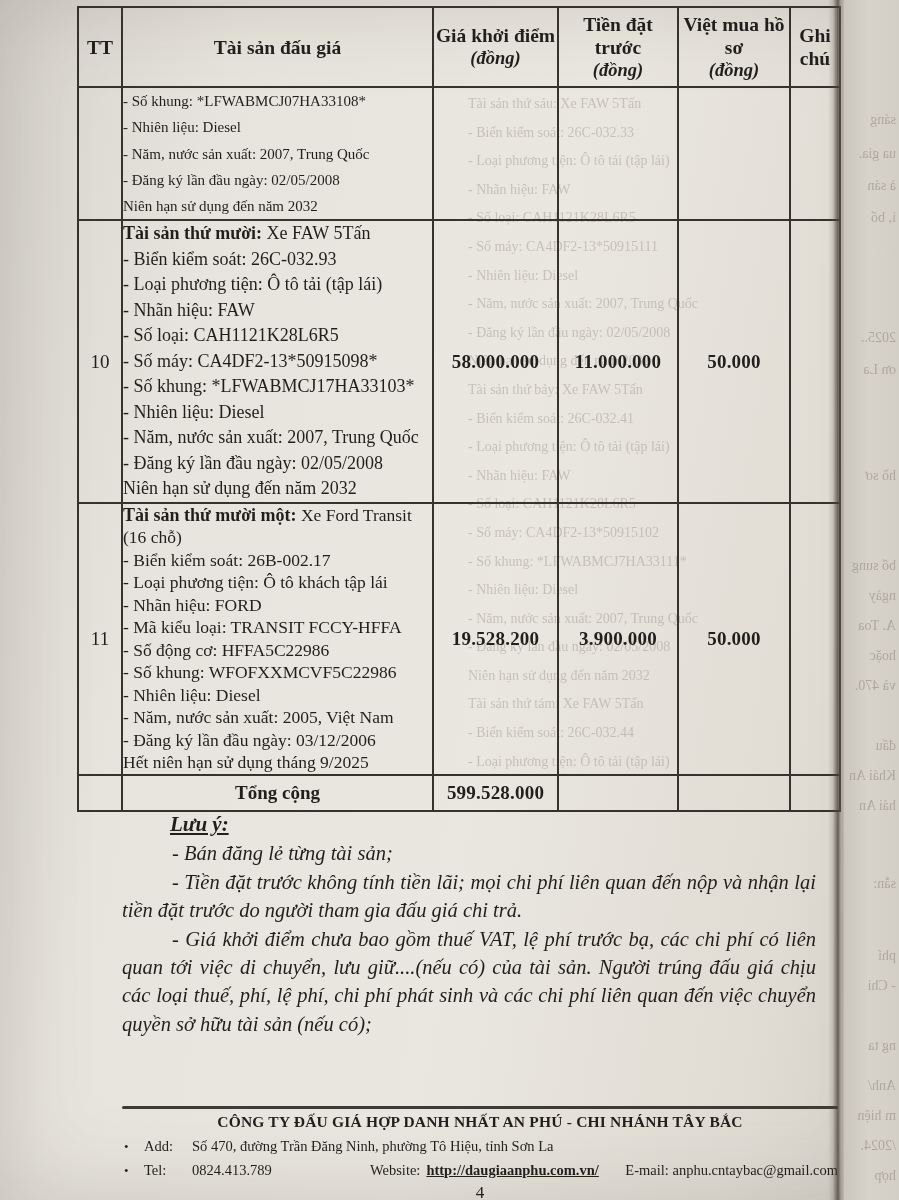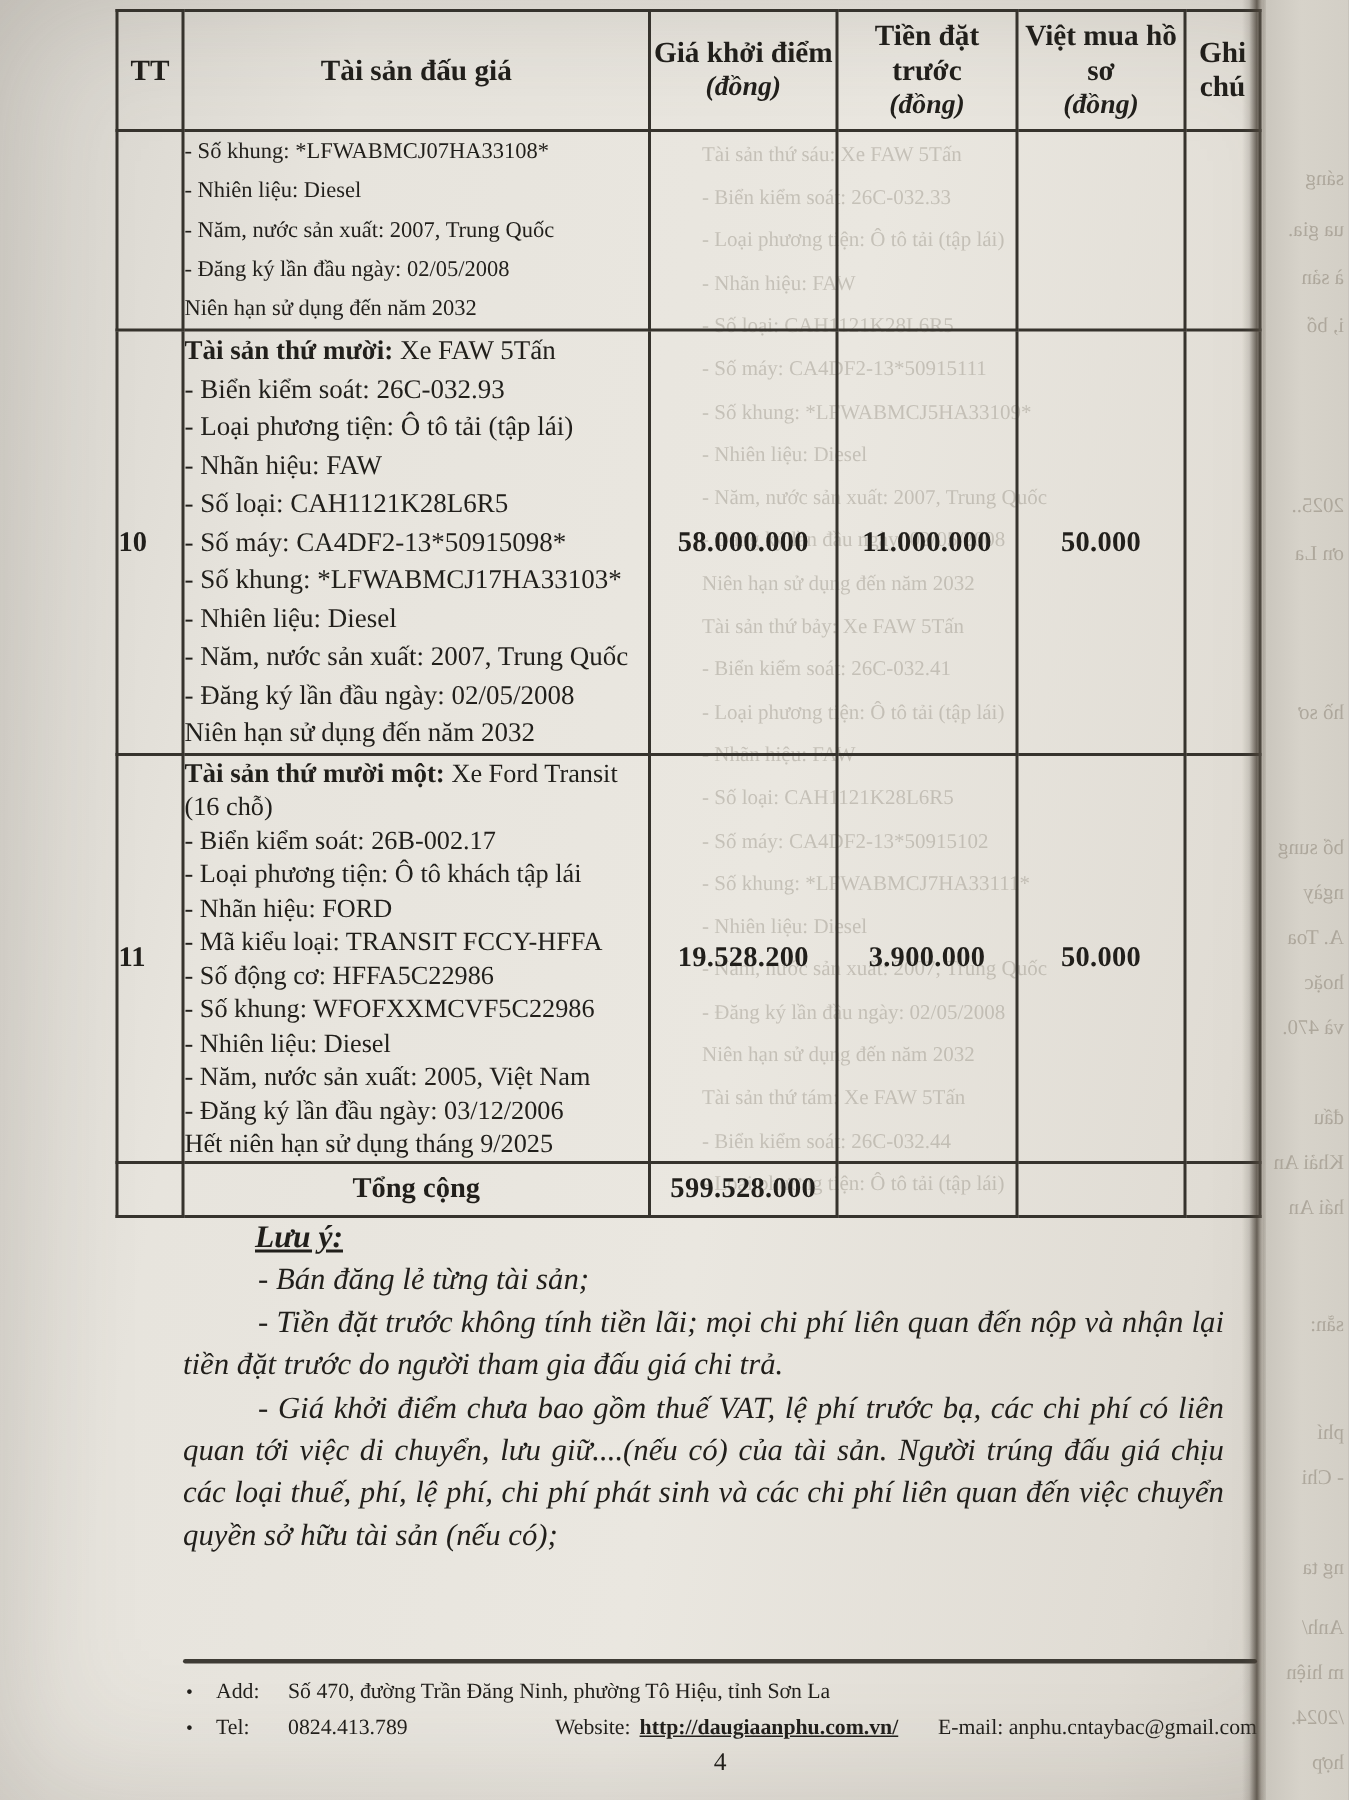--- a/index.html
+++ b/index.html
@@ -50,21 +50,21 @@
     width:762px;
     background:transparent;
   }
   table.auction td, table.auction th {
     border:2px solid #36332d;
     padding:0; vertical-align:middle;
     font-size:19px;
   }
   th .h-title { font-weight:bold; font-size:19.5px; line-height:23px; }
   th .h-unit  { font-weight:bold; font-style:italic; font-size:18.5px; line-height:23px; }
-  td.tt-cell { text-align:left; font-size:19.5px;font-weight:bold; }
+  td.tt-cell { text-align:center; font-size:19.5px; }
   td.asset-cell { vertical-align:top; padding:2px 4px 0 14px; }
   td.money-cell { text-align:center; font-weight:bold; font-size:19.5px; letter-spacing:0.2px; }
   .asset-title { font-size:18px; }
   .asset-title b { font-size:18px; }
   .cell-line { white-space:nowrap; }
   tr.row-h0 .cell-line, tr.row-h0 .asset-title { line-height:26.3px; font-size:15px; }
   tr.row-h1 .cell-line, tr.row-h1 .asset-title { line-height:25.5px; font-size:18px; }
   tr.row-h2 .cell-line, tr.row-h2 .asset-title { line-height:22.5px; font-size:17.5px; }
   tr.total-row td { font-weight:bold; }
   td.total-label { text-align:center; font-size:20px; }
@@ -101,21 +101,20 @@
 
 <div class="photo">
 
   <div class="ghost-col">
       <div class="ghost-line">Tài sản thứ sáu: Xe FAW 5Tấn</div>
       <div class="ghost-line">- Biển kiểm soát: 26C-032.33</div>
       <div class="ghost-line">- Loại phương tiện: Ô tô tải (tập lái)</div>
       <div class="ghost-line">- Nhãn hiệu: FAW</div>
       <div class="ghost-line">- Số loại: CAH1121K28L6R5</div>
       <div class="ghost-line">- Số máy: CA4DF2-13*50915111</div>
-      <div class="ghost-line">- Số khung: *LFWABMCJ5HA33109*</div>
       <div class="ghost-line">- Nhiên liệu: Diesel</div>
       <div class="ghost-line">- Năm, nước sản xuất: 2007, Trung Quốc</div>
       <div class="ghost-line">- Đăng ký lần đầu ngày: 02/05/2008</div>
       <div class="ghost-line">Niên hạn sử dụng đến năm 2032</div>
       <div class="ghost-line">Tài sản thứ bảy: Xe FAW 5Tấn</div>
       <div class="ghost-line">- Biển kiểm soát: 26C-032.41</div>
       <div class="ghost-line">- Loại phương tiện: Ô tô tải (tập lái)</div>
       <div class="ghost-line">- Nhãn hiệu: FAW</div>
       <div class="ghost-line">- Số loại: CAH1121K28L6R5</div>
       <div class="ghost-line">- Số máy: CA4DF2-13*50915102</div>
@@ -242,20 +241,21 @@
     <div class="notes-heading">Lưu ý:</div>
     <div>
         <p>- Bán đăng lẻ từng tài sản;</p>
         <p>- Tiền đặt trước không tính tiền lãi; mọi chi phí liên quan đến nộp và nhận lại tiền đặt trước do người tham gia đấu giá chi trả.</p>
         <p>- Giá khởi điểm chưa bao gồm thuế VAT, lệ phí trước bạ, các chi phí có liên quan tới việc di chuyển, lưu giữ....(nếu có) của tài sản. Người trúng đấu giá chịu các loại thuế, phí, lệ phí, chi phí phát sinh và các chi phí liên quan đến việc chuyển quyền sở hữu tài sản (nếu có);</p>
       </div>
   </div>
 
   <div class="footer-rule"></div>
   <div class="footer">
+    <div class="f-company">CÔNG TY ĐẤU GIÁ HỢP DANH NHẤT AN PHÚ - CHI NHÁNH TÂY BẮC</div>
     <div class="f-row">
       <span class="f-bullet">•</span>
       <span class="f-label">Add:</span>
       <span>Số 470, đường Trần Đăng Ninh, phường Tô Hiệu, tỉnh Sơn La</span>
     </div>
     <div class="f-row">
       <span class="f-bullet">•</span>
       <span class="f-label">Tel:</span>
       <span class="f-telval">0824.413.789</span>
       <span class="f-weblabel">Website:</span>

